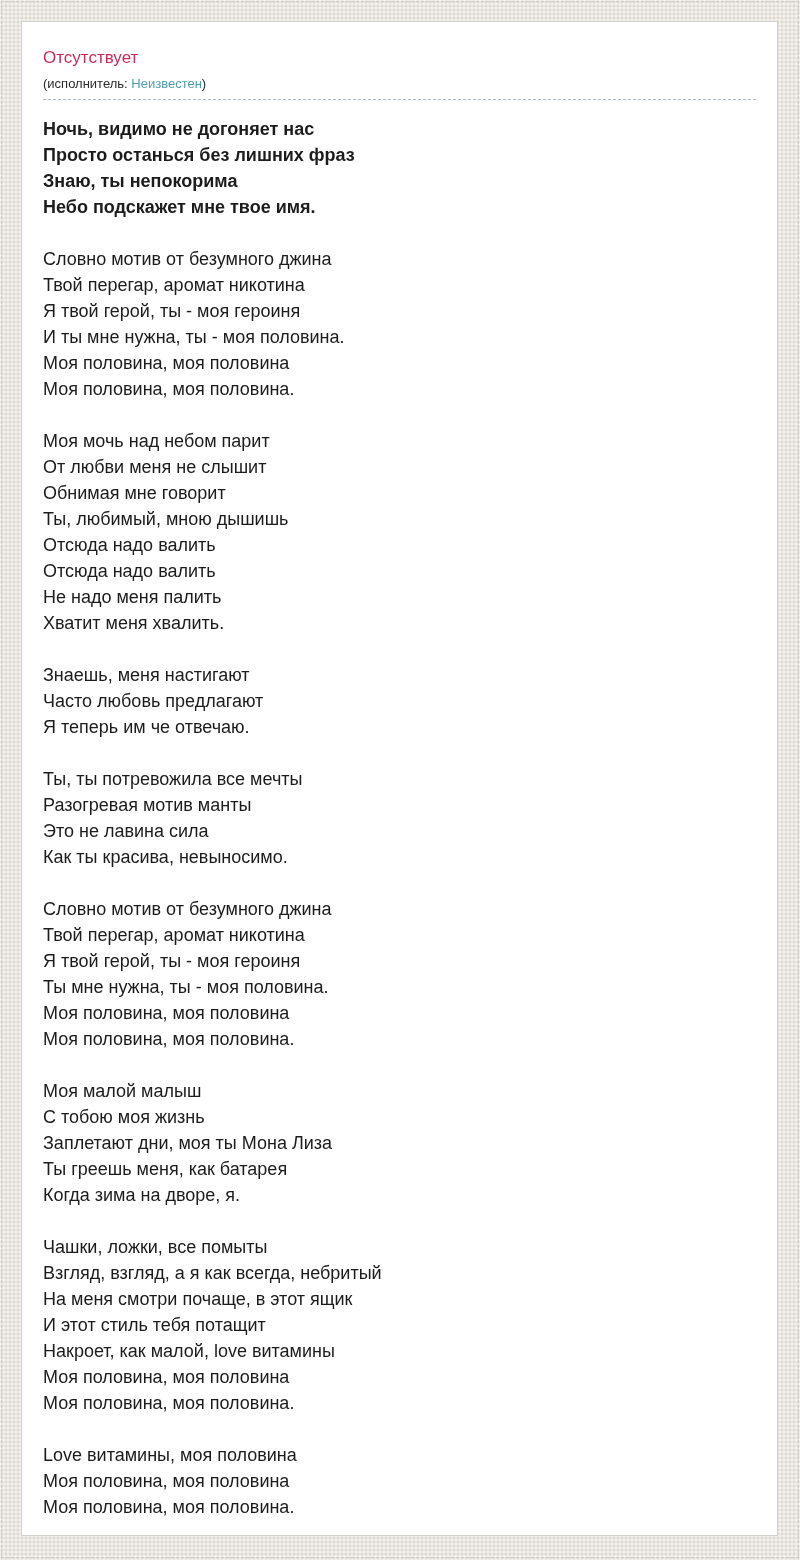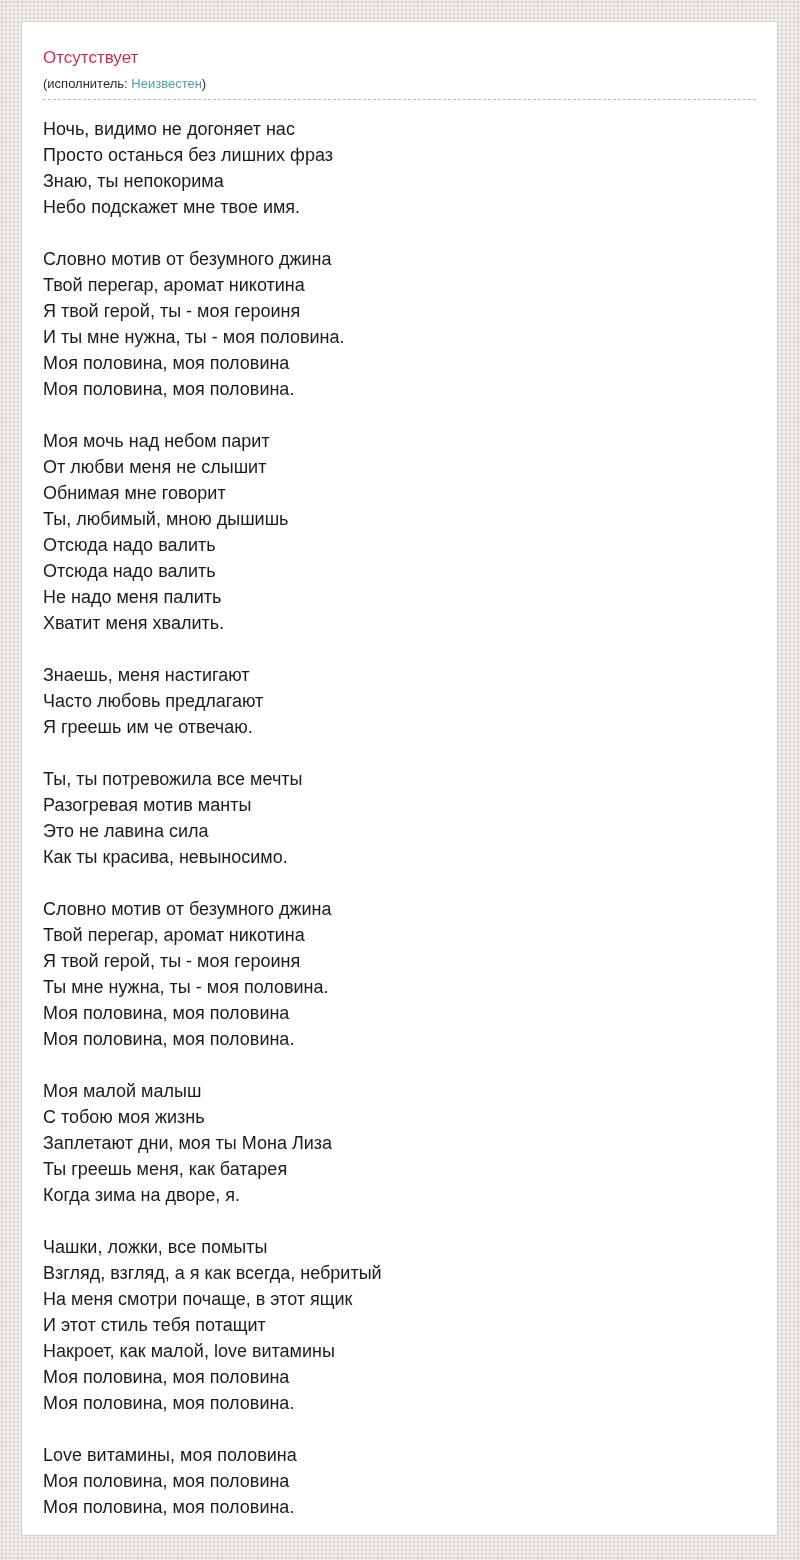--- a/index.html
+++ b/index.html
@@ -60,38 +60,39 @@
     margin-top: 16px;
     font-size: 18px;
     line-height: 26px;
     color: #1c1c1c;
   }
   .lyrics p {
     margin: 26px 0 0 0;
   }
   .lyrics p:first-child {
     margin-top: 0;
+    font-weight: bold;
   }
 </style>
 </head>
 <body>
 
 <div class="page-frame"></div>
 
 <div class="content-panel">
   <h1 class="song-title">Отсутствует</h1>
 
   <div class="artist-line">
     <span>(исполнитель: </span><a class="artist-link">Неизвестен</a><span>)</span>
   </div>
 
   <div class="lyrics">
       <p><span>Ночь, видимо не догоняет нас</span><br><span>Просто останься без лишних фраз</span><br><span>Знаю, ты непокорима</span><br><span>Небо подскажет мне твое имя.</span></p>
       <p><span>Словно мотив от безумного джина</span><br><span>Твой перегар, аромат никотина</span><br><span>Я твой герой, ты - моя героиня</span><br><span>И ты мне нужна, ты - моя половина.</span><br><span>Моя половина, моя половина</span><br><span>Моя половина, моя половина.</span></p>
       <p><span>Моя мочь над небом парит</span><br><span>От любви меня не слышит</span><br><span>Обнимая мне говорит</span><br><span>Ты, любимый, мною дышишь</span><br><span>Отсюда надо валить</span><br><span>Отсюда надо валить</span><br><span>Не надо меня палить</span><br><span>Хватит меня хвалить.</span></p>
-      <p><span>Знаешь, меня настигают</span><br><span>Часто любовь предлагают</span><br><span>Я греешь им че отвечаю.</span></p>
+      <p><span>Знаешь, меня настигают</span><br><span>Часто любовь предлагают</span><br><span>Я теперь им че отвечаю.</span></p>
       <p><span>Ты, ты потревожила все мечты</span><br><span>Разогревая мотив манты</span><br><span>Это не лавина сила</span><br><span>Как ты красива, невыносимо.</span></p>
       <p><span>Словно мотив от безумного джина</span><br><span>Твой перегар, аромат никотина</span><br><span>Я твой герой, ты - моя героиня</span><br><span>Ты мне нужна, ты - моя половина.</span><br><span>Моя половина, моя половина</span><br><span>Моя половина, моя половина.</span></p>
       <p><span>Моя малой малыш</span><br><span>С тобою моя жизнь</span><br><span>Заплетают дни, моя ты Мона Лиза</span><br><span>Ты греешь меня, как батарея</span><br><span>Когда зима на дворе, я.</span></p>
       <p><span>Чашки, ложки, все помыты</span><br><span>Взгляд, взгляд, а я как всегда, небритый</span><br><span>На меня смотри почаще, в этот ящик</span><br><span>И этот стиль тебя потащит</span><br><span>Накроет, как малой, love витамины</span><br><span>Моя половина, моя половина</span><br><span>Моя половина, моя половина.</span></p>
       <p><span>Love витамины, моя половина</span><br><span>Моя половина, моя половина</span><br><span>Моя половина, моя половина.</span></p>
     </div>
 </div>
 
 </body></html>

